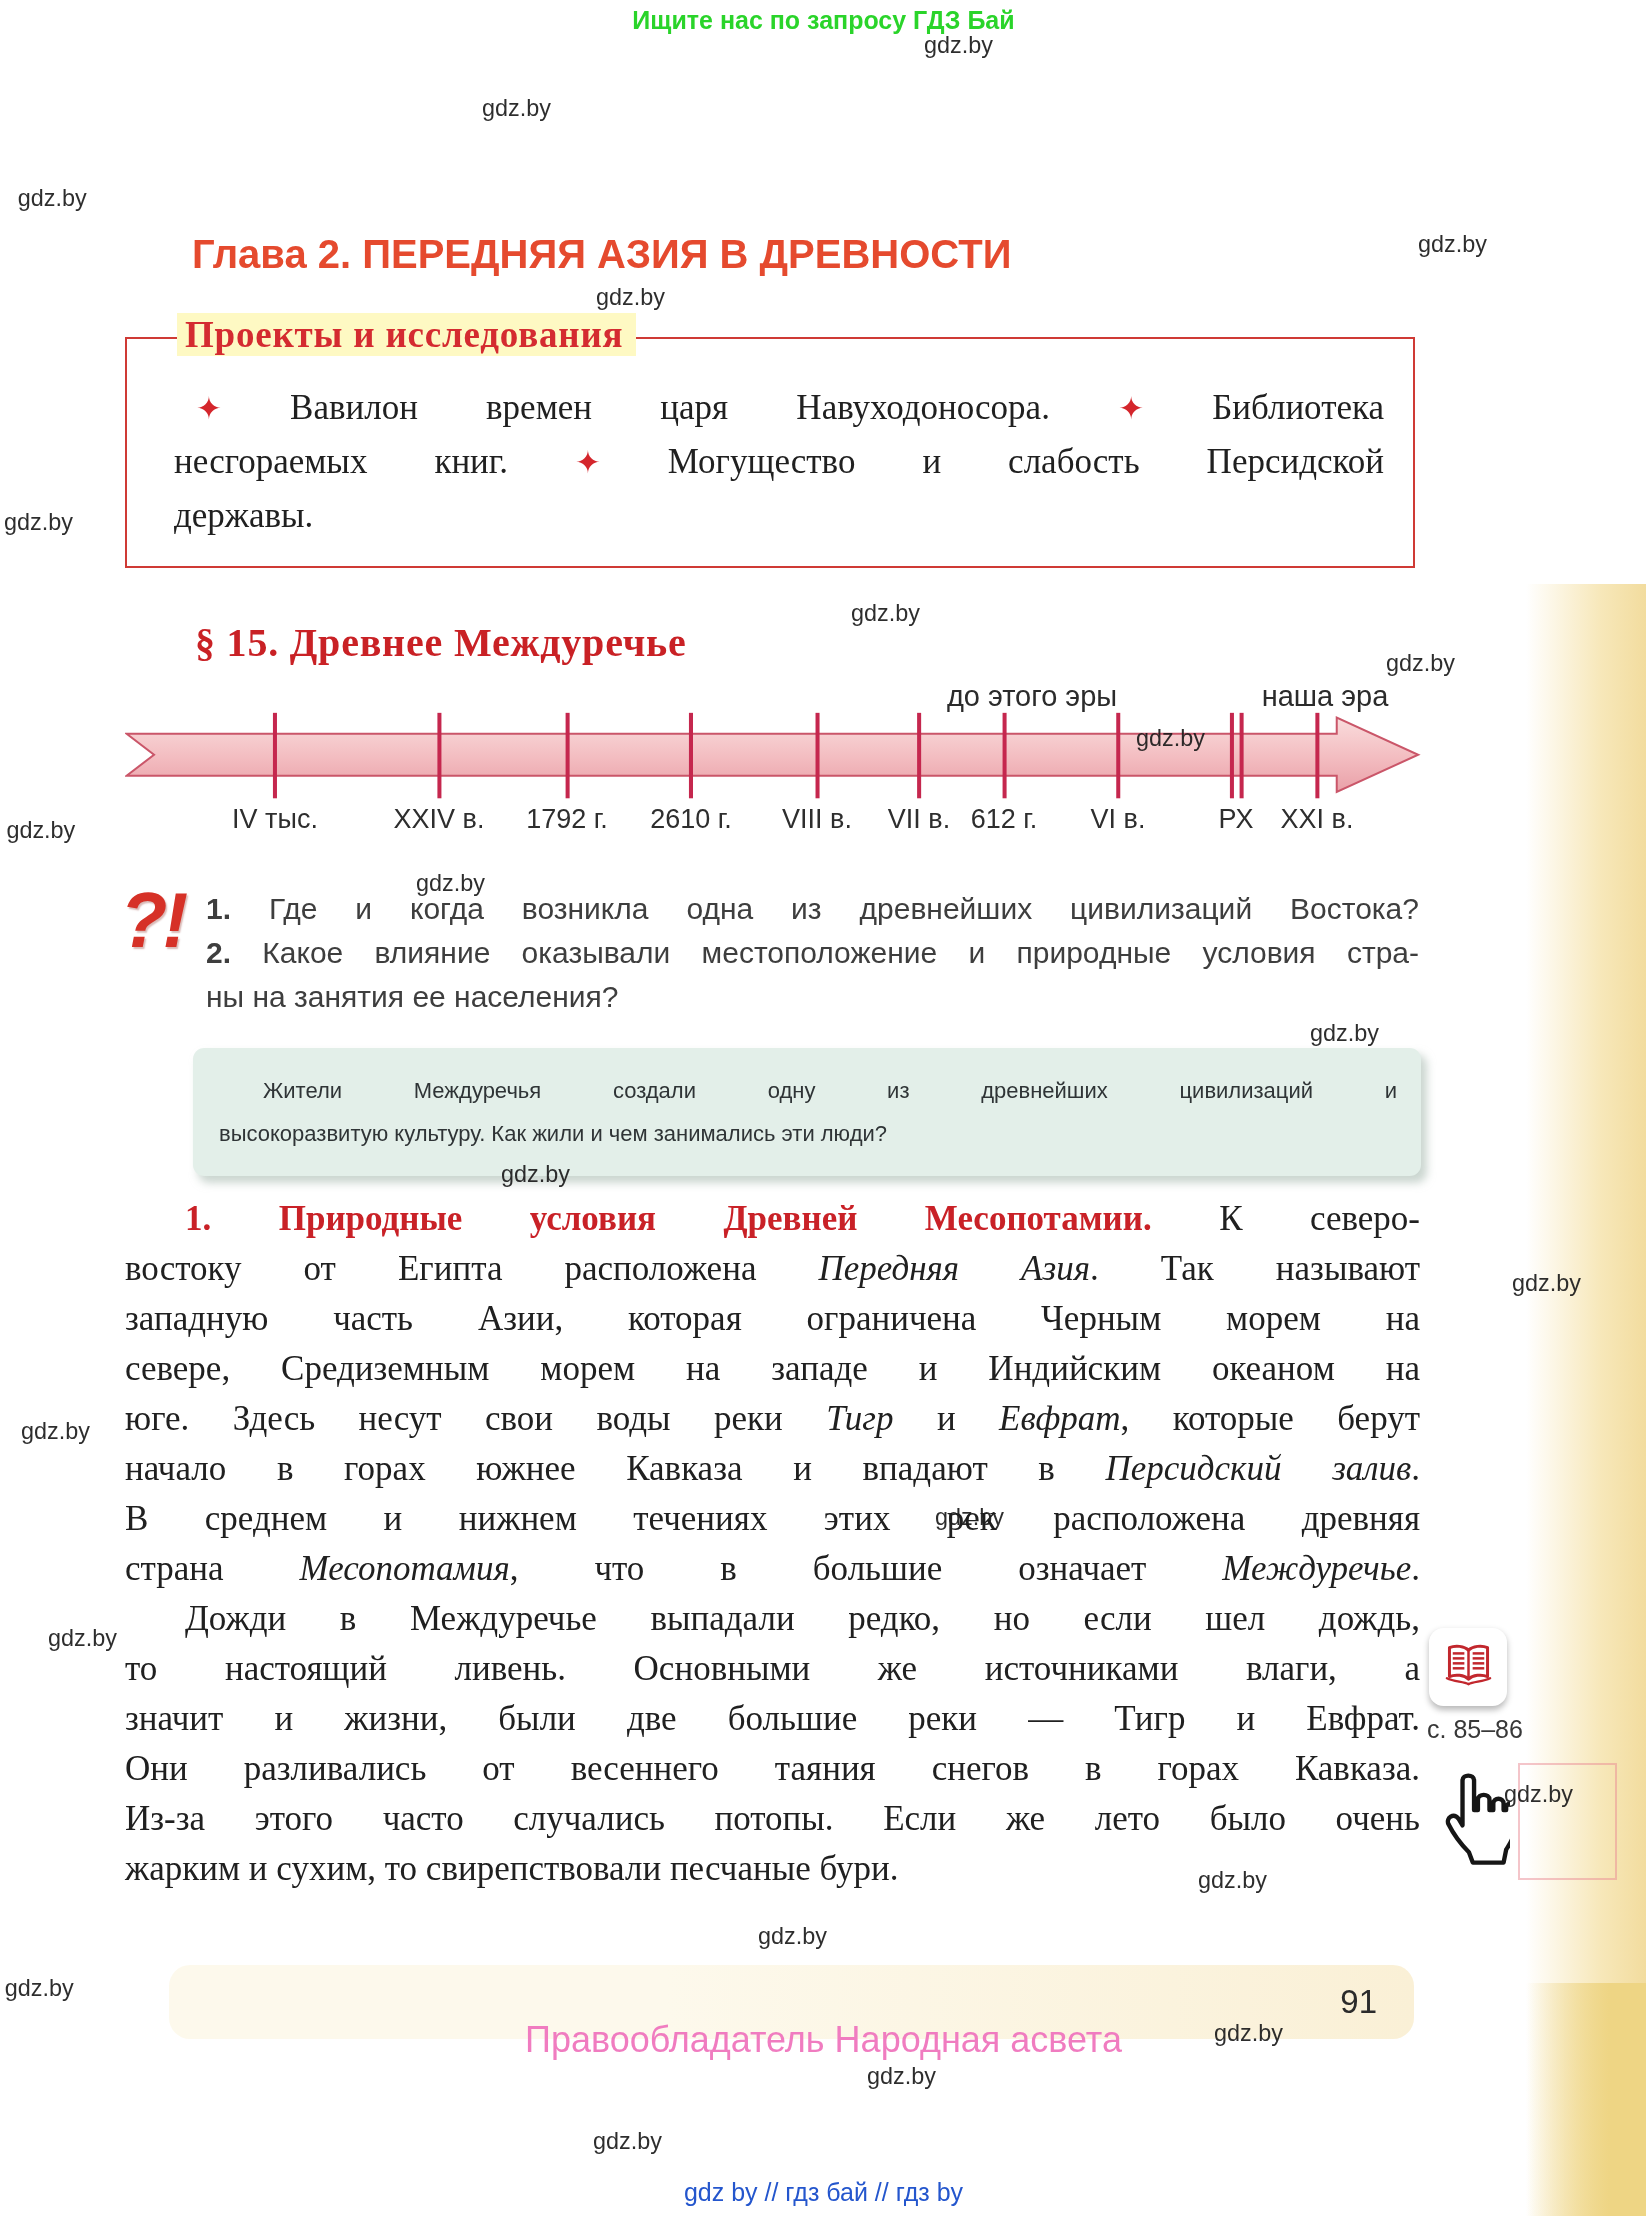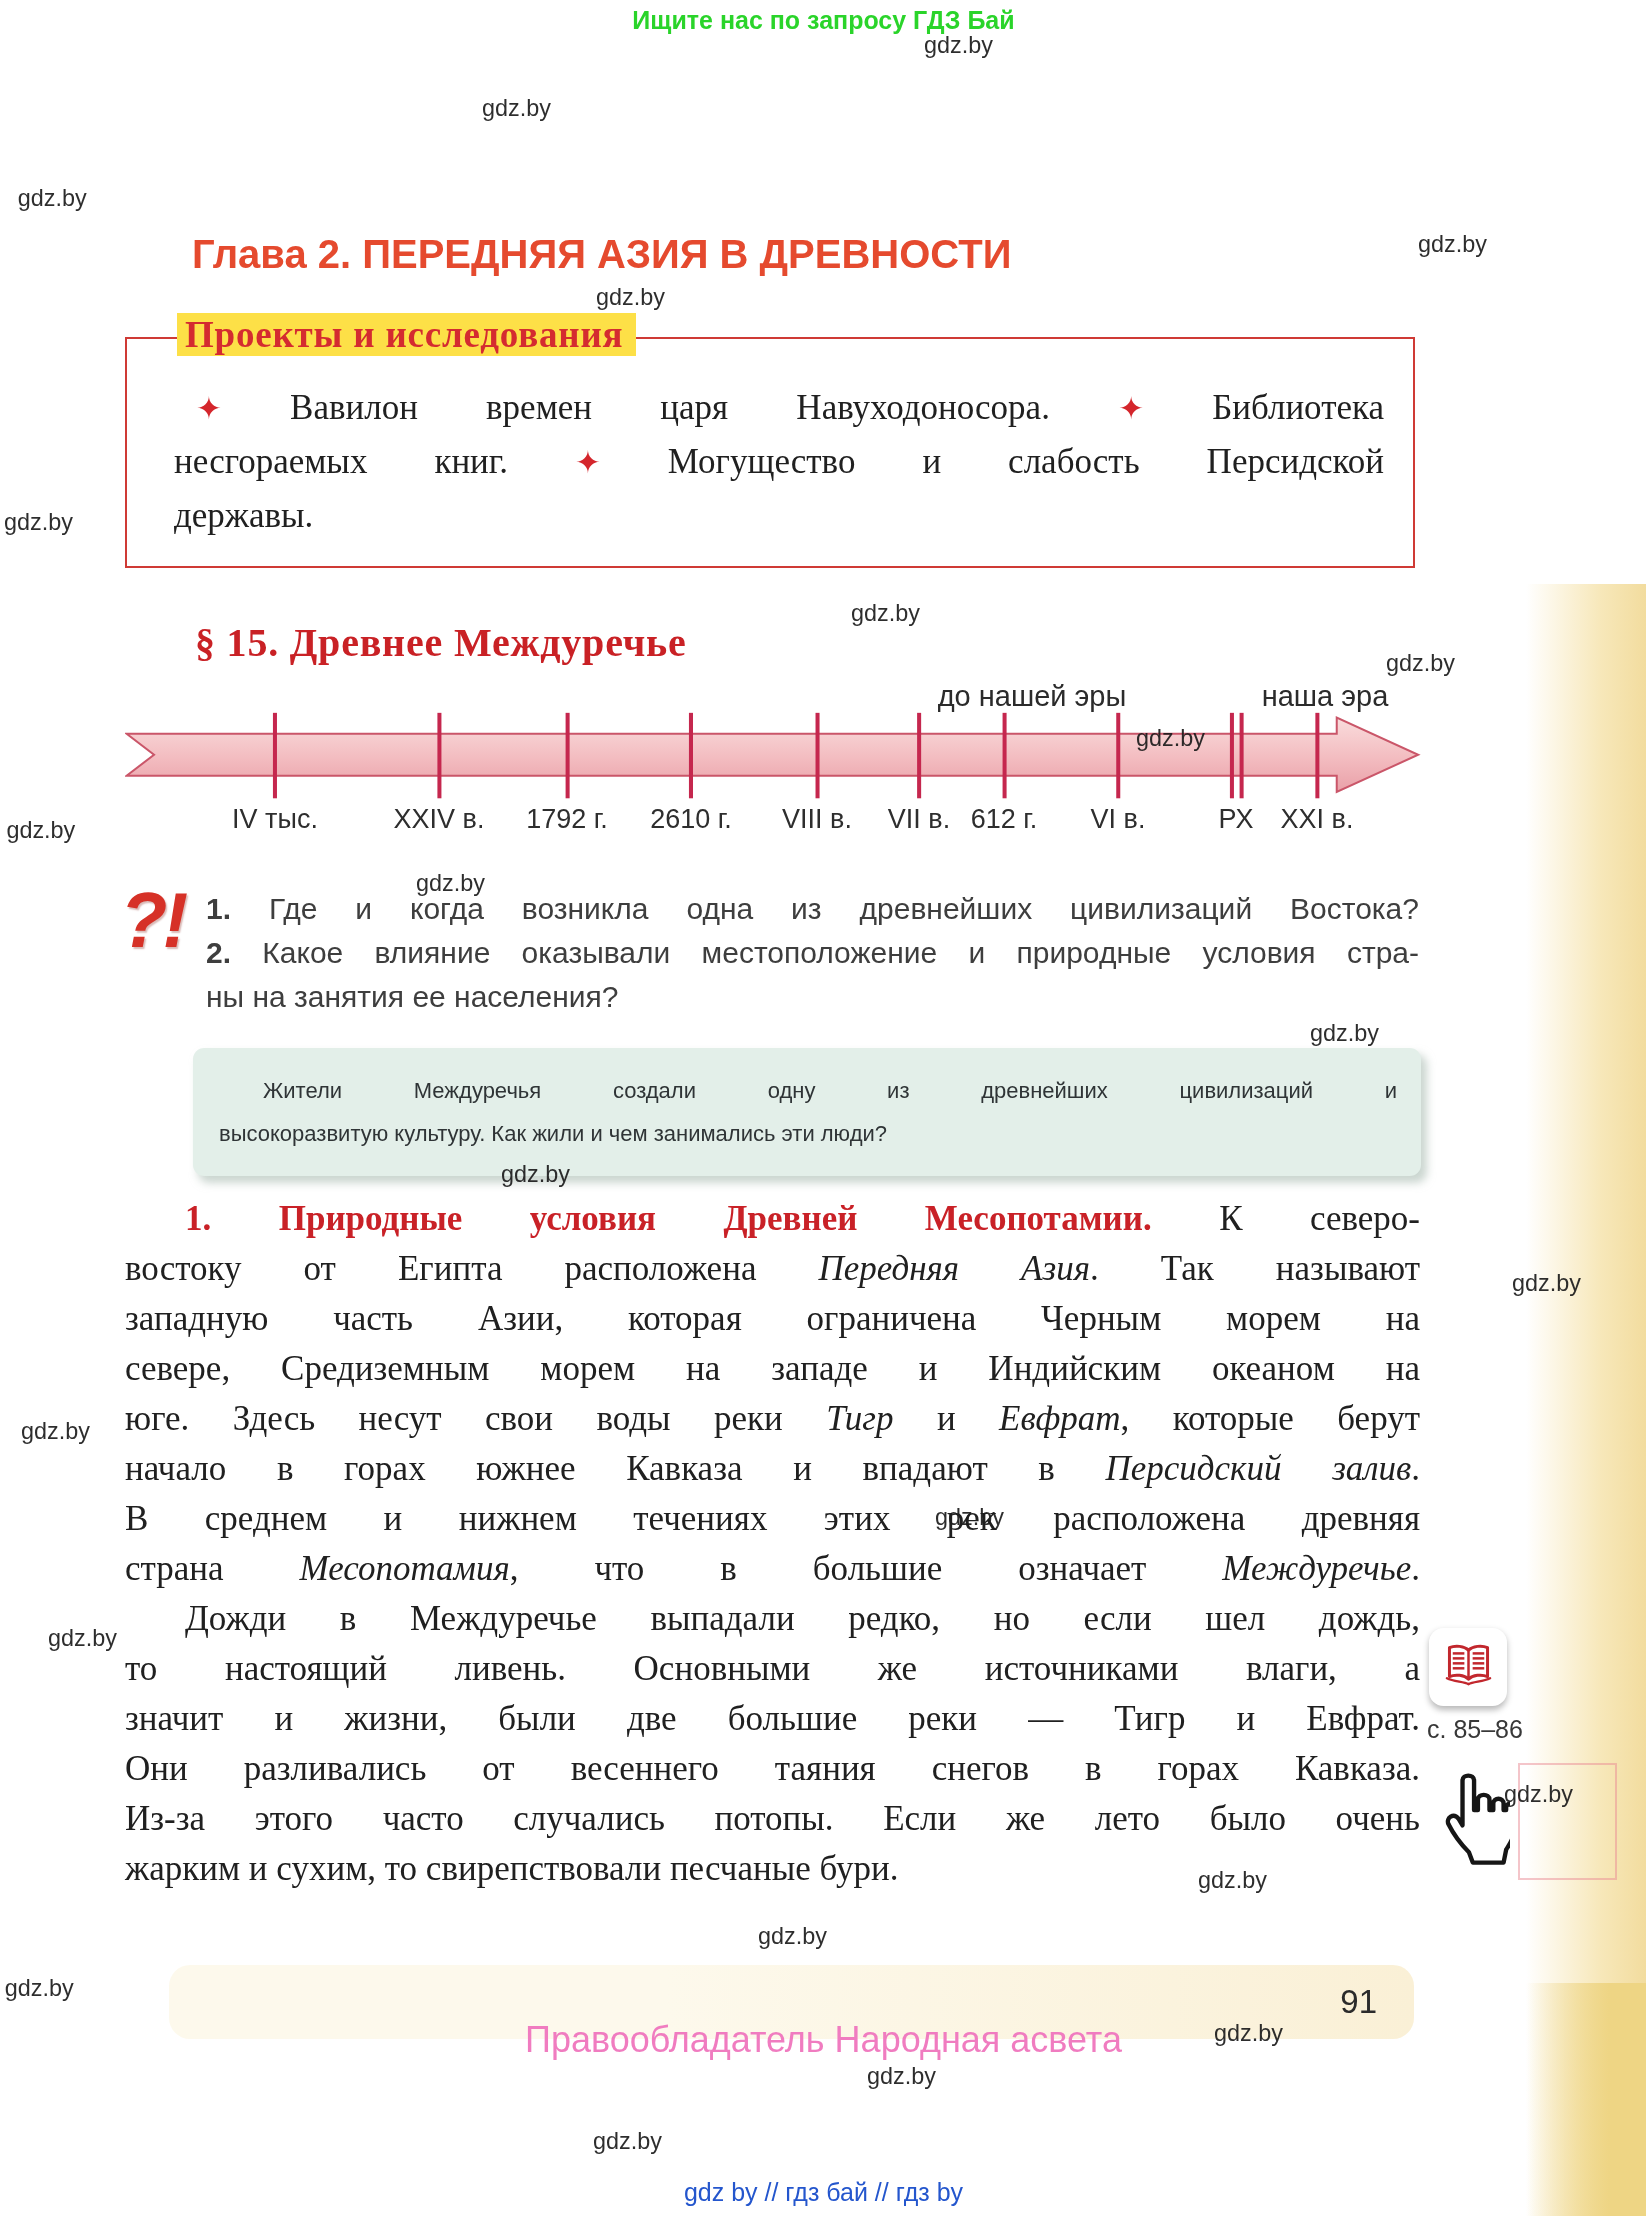--- a/index.html
+++ b/index.html
@@ -17,21 +17,21 @@
   .wm{position:absolute;font-family:"Liberation Sans",sans-serif;
       font-size:23.4px;color:#1c1c1c;opacity:.92;z-index:6;white-space:nowrap;}
 
   
   .chapter{left:192px;top:232px;font-family:"Liberation Sans",sans-serif;
            font-weight:bold;font-size:40px;color:#e54a2e;letter-spacing:0px;white-space:nowrap;}
 
   
   .projects{left:125px;top:337px;width:1290px;box-sizing:border-box;
             border:2.4px solid #cf3a35;padding:42px 29px 24px 47px;}
-  .projects-legend{position:absolute;left:50px;top:-26px;background:#fde047;
+  .projects-legend{position:absolute;left:50px;top:-26px;background:#fef9c3;
             padding:0 13px 0 8px;font-family:"Liberation Serif",serif;
             font-weight:bold;font-size:37px;color:#d42b30;letter-spacing:0.8px;white-space:nowrap;}
   .projects .tline{font-size:35px;line-height:53px;}
 
   
   .section-title{left:192px;top:616px;font-family:"Liberation Serif",serif;
             font-weight:bold;font-size:40px;color:#c92125;letter-spacing:0.8px;white-space:nowrap;}
 
   
   .timeline{left:125px;top:677px;width:1298px;height:193px;}
@@ -139,21 +139,21 @@
   <div class="projects-text">
       <div class="tline" style="text-indent: 22px;"><span class="star">✦</span><span> Вавилон времен царя Навуходоносора. </span><span class="star">✦</span><span> Библиотека</span></div>
       <div class="tline"><span>несгораемых книг. </span><span class="star">✦</span><span> Могущество и слабость Персидской</span></div>
       <div class="tline tlast"><span>державы.</span></div>
     </div>
 </section>
 
 <h2 class="abs section-title" style="margin:3px;">§ 15. Древнее Междуречье</h2>
 
 <div class="abs timeline">
-  <div class="era era-left">до нашей эры</div>
+  <div class="era era-left">до этого эры</div>
   <div class="era era-right">наша эра</div>
   <svg id="tl-svg" width="1298" height="129" viewBox="0 0 1610 160">
     <defs>
       <linearGradient id="bandgrad" x1="0" y1="0" x2="0" y2="1">
         <stop offset="0" stop-color="#f9dcdc"></stop>
         <stop offset="0.55" stop-color="#f3bcc0"></stop>
         <stop offset="1" stop-color="#e9a0a8"></stop>
       </linearGradient>
     </defs>
     <path d="M2,32 L1503,32 L1503,12 L1604,58 L1503,104 L1503,84 L2,84 L36,58 Z" fill="url(#bandgrad)" stroke="#ca5669" stroke-width="2.5"></path>

